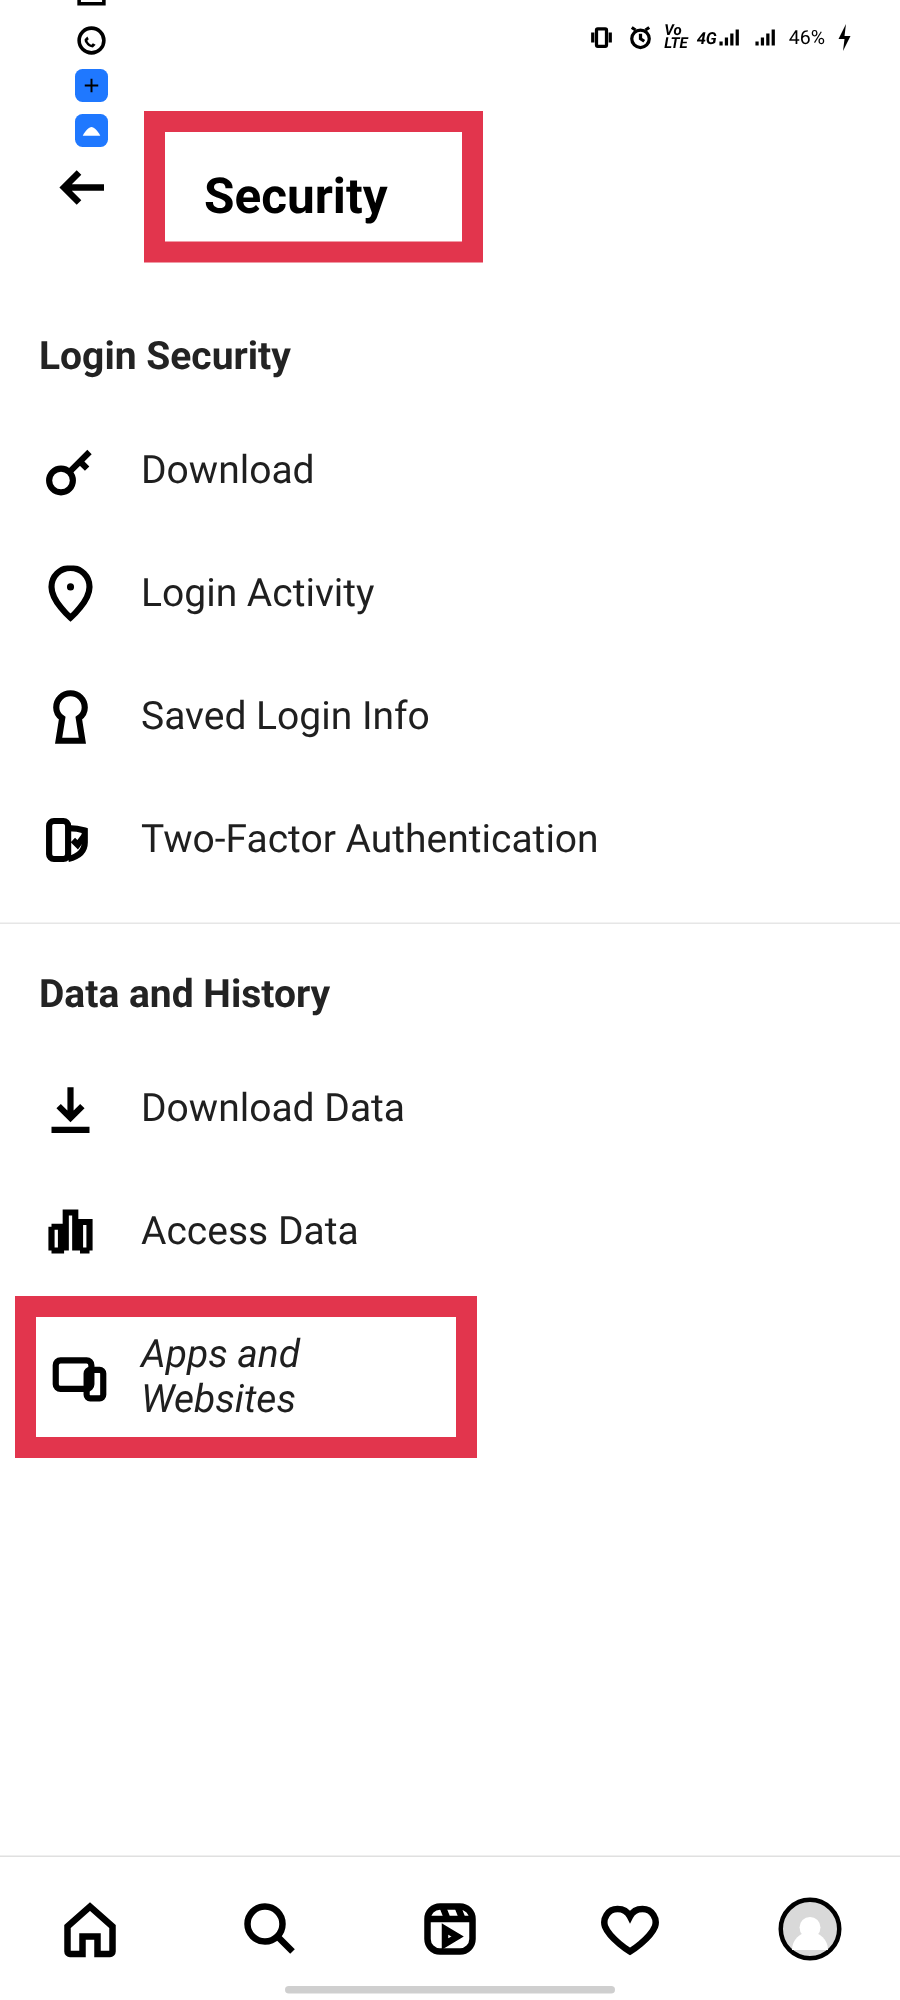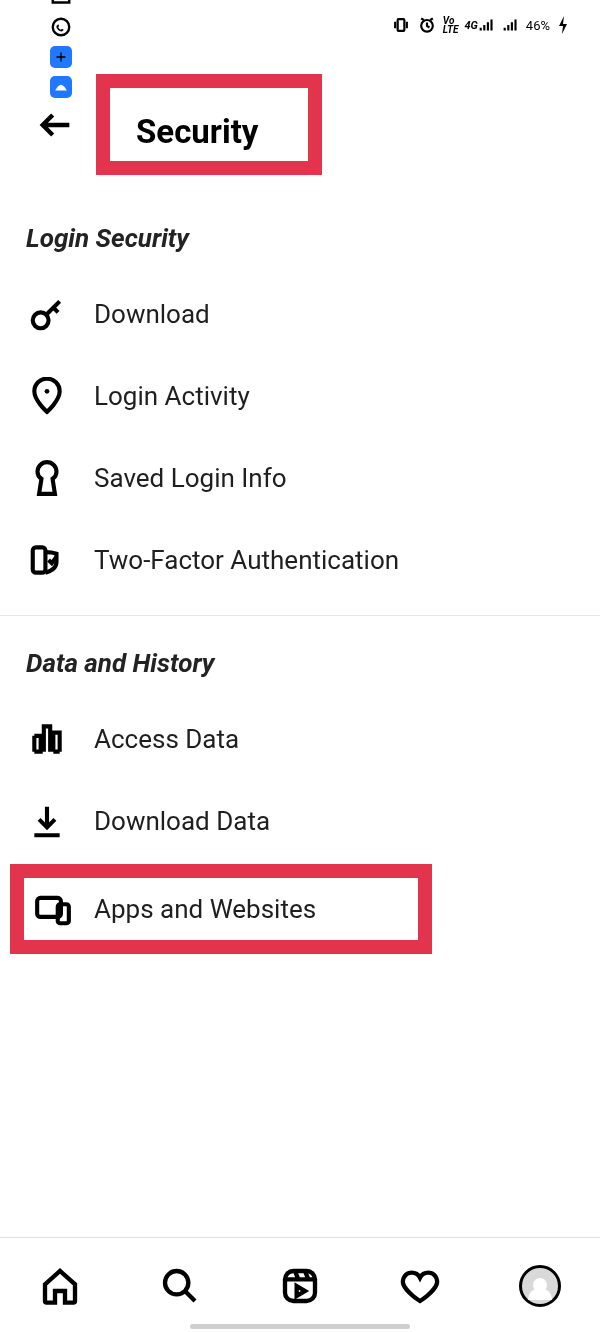--- a/index.html
+++ b/index.html
@@ -64,21 +64,20 @@
       padding: 24px 50px 10px 26px;
       margin-left: 12px;
     }
     .page-title { font-size: 33px; font-weight: 700; color:#000; }
     
     .section-header {
       padding: 10px 26px 20px 26px;
       font-size: 26px;
       font-weight: 700;
       color: #232323;
-      font-style: italic;
     }
     .list { }
     .row {
       display: flex;
       align-items: center;
       padding: 20px 26px;
       gap: 26px;
     }
     .row .icon {
       width: 42px; height: 42px;
@@ -86,21 +85,22 @@
       flex-shrink: 0;
     }
     .row .label {
       font-size: 26px;
       color: #1f1f1f;
     }
     .divider { height: 1px; background:#e6e6e6; margin: 14px 0 22px 0; }
     .highlight-wrap {
       border: 14px solid #e2354d;
       margin: 2px 14px 2px 10px;
-      width: 422px;
+      width: 308px;
+      font-style: italic;
     }
     .highlight-wrap .row { padding: 10px 8px; gap:20px; }
     
     .bottom-nav {
       position: absolute;
       bottom: 0; left: 0; right: 0;
       border-top: 1px solid #e0e0e0;
       height: 96px;
       display: flex;
       align-items: center;
@@ -255,33 +255,33 @@
 </div>
 
 <div class="divider"></div>
 
 <div class="section-header">Data and History</div>
 <div class="list">
 
   <div class="row">
     <span class="icon">
       <svg width="38" height="38" viewBox="0 0 24 24">
+          <path d="M12 3v13M7 11l5 5 5-5M4 21h16"></path>
+        </svg>
+    </span>
+    <span class="label">Download Data</span>
+  </div>
+
+  <div class="row">
+    <span class="icon">
+      <svg width="38" height="38" viewBox="0 0 24 24">
           <path d="M4 20V10M4 20h4V10H4M10 20V4h4v16M16 20V8h4v12M16 20h4"></path>
         </svg>
     </span>
     <span class="label">Access Data</span>
-  </div>
-
-  <div class="row">
-    <span class="icon">
-      <svg width="38" height="38" viewBox="0 0 24 24">
-          <path d="M12 3v13M7 11l5 5 5-5M4 21h16"></path>
-        </svg>
-    </span>
-    <span class="label">Download Data</span>
   </div>
 
   <div class="highlight-wrap">
     <div class="row">
       <span class="icon">
         <svg width="38" height="38" viewBox="0 0 24 24">
             <rect x="2" y="5" width="15" height="12" rx="2"></rect>
             <rect x="15" y="9" width="7" height="12" rx="1.5"></rect>
           </svg>
       </span>

